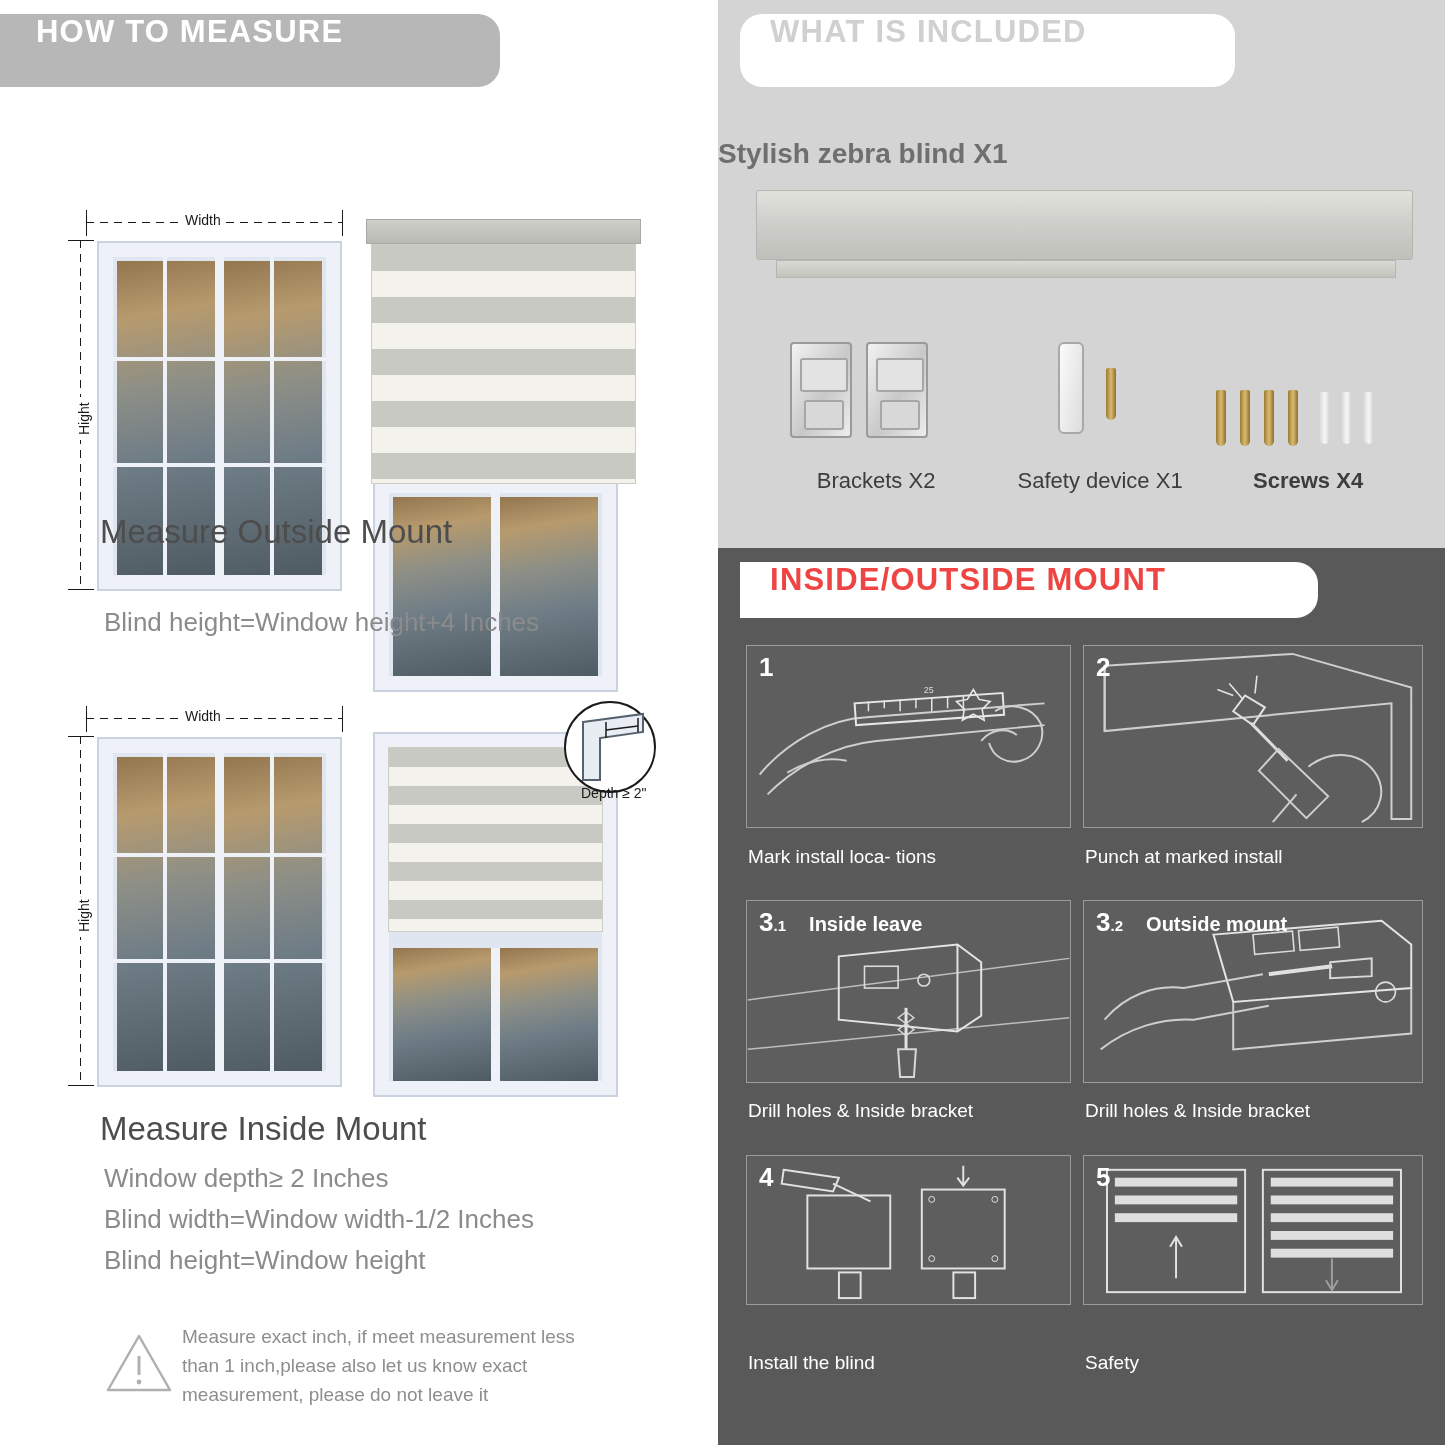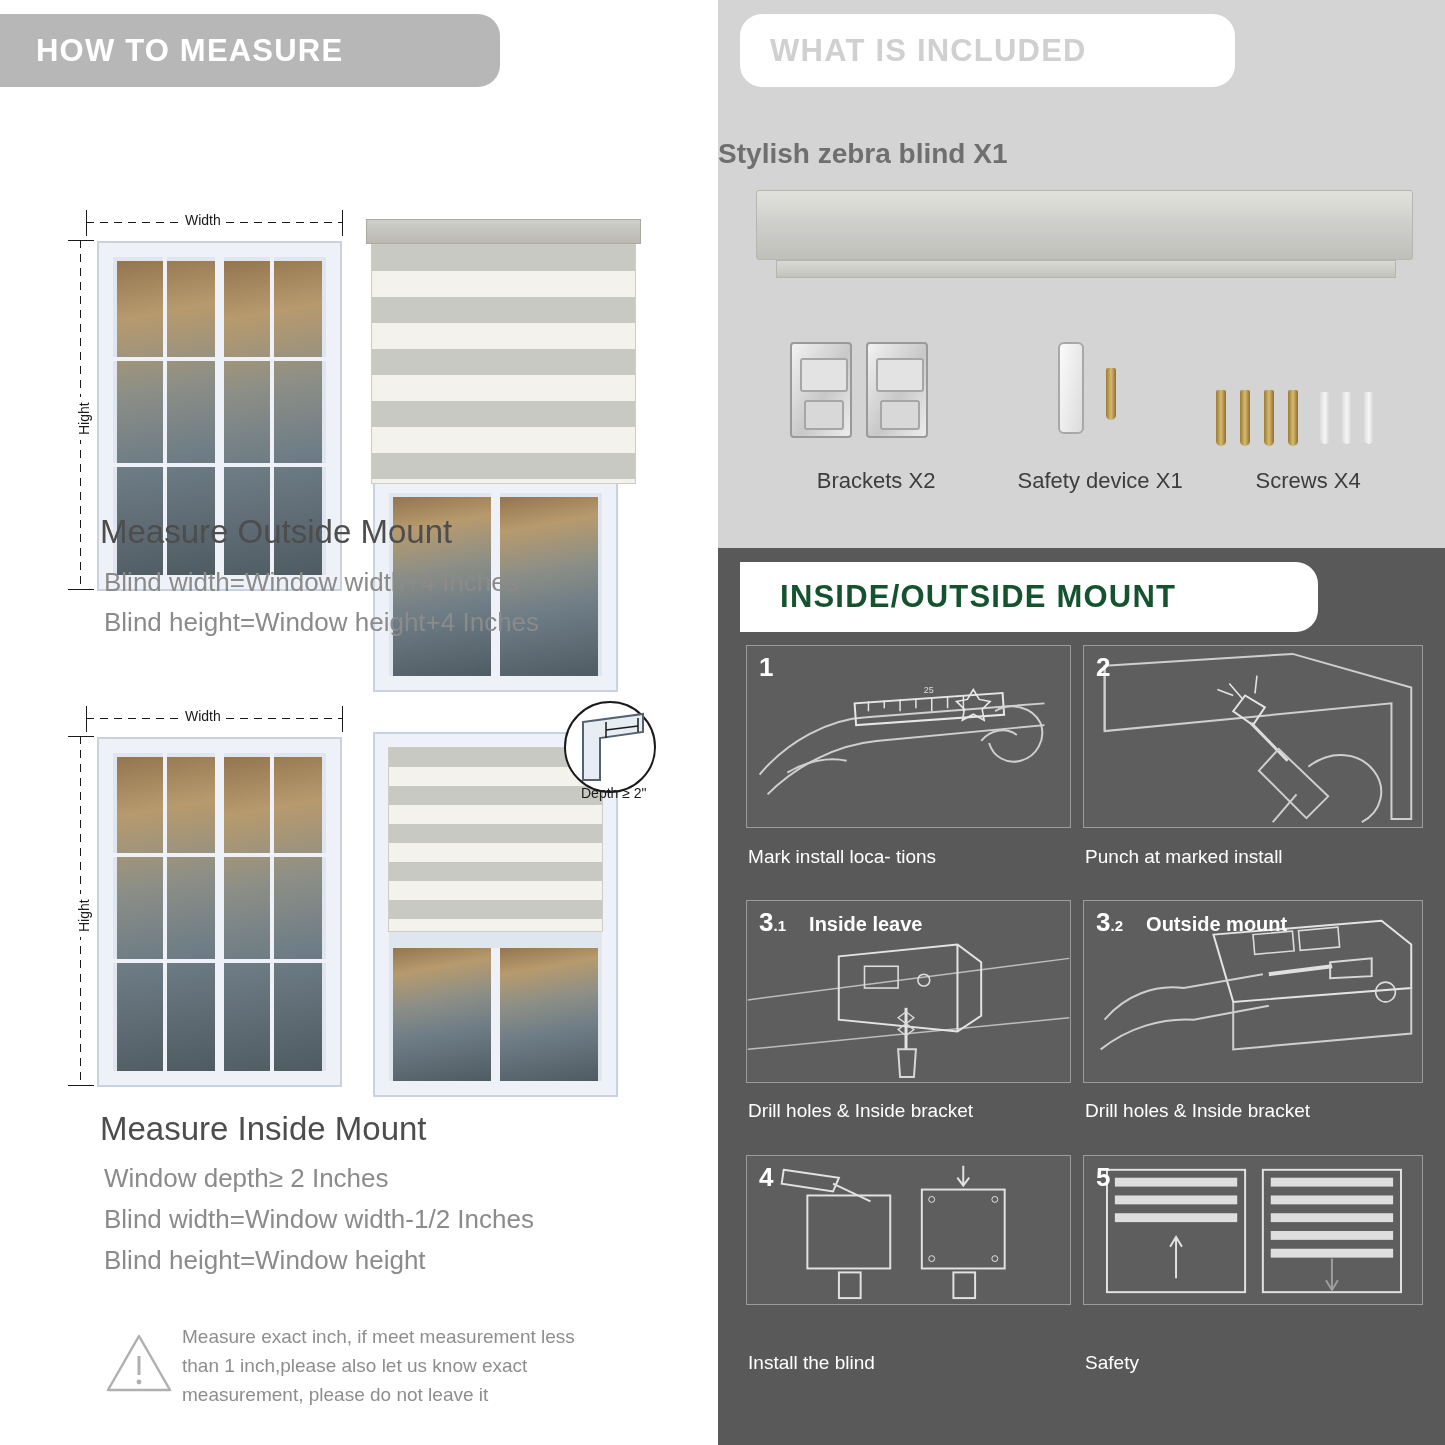--- a/index.html
+++ b/index.html
@@ -12,21 +12,21 @@
   .page { position: relative; width: 1445px; height: 1445px; display: flex; }
 
   
   .left-col { width: 712px; height: 1445px; position: relative; background: #fff; }
 
   .banner {
     position: absolute;
     background: #b7b7b7;
     color: #ffffff;
     border-radius: 0 22px 22px 0;
-    display: flex; align-items: center;
+    display: flex; 
   }
   .banner-title {
     font-size: 31px; font-weight: bold; letter-spacing: 1.2px;
   }
   #howto-banner { left: 0; top: 14px; width: 500px; height: 73px; padding-left: 36px; }
 
   
   .diagram { position: absolute; }
   .win-frame {
     position: absolute;
@@ -113,22 +113,22 @@
   .screw {
     position: absolute; width: 10px; border-radius: 2px 2px 5px 5px;
   }
   .screw.gold { background: linear-gradient(90deg,#9b7a33,#d8bb70,#8e6f2c); }
   .screw.clear { background: linear-gradient(90deg,#dcdcdc,#f6f6f6,#cfcfcf); }
 
   .mount-panel {
     position: absolute; left: 0; top: 548px; width: 733px; height: 897px; background: #595959;
   }
   #mount-banner {
-    left: 22px; top: 562px; width: 578px; height: 70px;
-    background: #ffffff; color: #14532d; border-radius: 0 22px 22px 0; padding-left: 40px;
+    left: 22px; top: 562px; width: 578px; height: 56px;
+    background: #ffffff; color: #ef4444; border-radius: 0 22px 22px 0; padding-left: 30px;
   }
   .step-card {
     position: absolute; border: 1px solid #9b9b9b; background: #5e5e5e;
   }
   .step-num {
     position: absolute; font-size: 26px; color: #ffffff; font-weight: bold;
   }
   .step-num small { font-size: 15px; }
   .step-sub {
     position: absolute; font-size: 20px; color: #ffffff; font-weight: bold;
@@ -191,21 +191,20 @@
             <div class="stripe-b" style="height:26px;"></div>
           <div class="stripe-a" style="height:26px;"></div>
             <div class="stripe-b" style="height:26px;"></div>
           <div class="stripe-a" style="height:26px;"></div>
             <div class="stripe-b" style="height:26px;"></div>
         </div>
       </div>
     </div>
 
     <div class="heading" style="left:100px;top:513px;">Measure Outside Mount</div>
-    <div class="subline" style="left:104px;top:567px;">Blind width=Window width+4 Inches</div>
     <div class="subline" style="left:104px;top:607px;">Blind height=Window height+4 Inches</div>
 
     <div class="diagram" style="left:0;top:697px;width:712px;height:400px;">
 
       <div class="dim-line" style="left:86px;top:21px;width:256px;height:1px;background:repeating-linear-gradient(90deg,#1a1a1a 0 8px,transparent 8px 14px);"></div>
       <div class="tick" style="left:86px;top:9px;height:26px;"></div>
       <div class="tick" style="left:342px;top:9px;height:26px;"></div>
       <div class="dim-label" style="left:180px;top:11px;">Width</div>
 
       <div class="dim-line" style="left:80px;top:39px;width:1px;height:350px;background:repeating-linear-gradient(180deg,#1a1a1a 0 8px,transparent 8px 14px);"></div>
@@ -290,21 +289,21 @@
       <div class="screw gold" style="left:388px;top:368px;height:52px;"></div>
       <div class="part-label" style="left:262px;top:468px;width:240px;">Safety device X1</div>
 
       <div class="screw gold" style="left:498px;top:390px;height:56px;"></div>
       <div class="screw gold" style="left:522px;top:390px;height:56px;"></div>
       <div class="screw gold" style="left:546px;top:390px;height:56px;"></div>
       <div class="screw gold" style="left:570px;top:390px;height:56px;"></div>
       <div class="screw clear" style="left:602px;top:392px;height:52px;"></div>
       <div class="screw clear" style="left:624px;top:392px;height:52px;"></div>
       <div class="screw clear" style="left:646px;top:392px;height:52px;"></div>
-      <div class="part-label" style="left:490px;top:468px;width:200px;">Screws X4</div>
+      <div class="part-label" style="left:490px;top:468px;width:200px;font-weight:bold;">Screws X4</div>
     </div>
 
     <div class="mount-panel"></div>
     <div class="banner" id="mount-banner">
       <span class="banner-title">INSIDE/OUTSIDE MOUNT</span>
     </div>
 
     <div class="step-card" style="left:28px;top:645px;width:325px;height:183px;">
       <svg class="sketch" viewBox="0 0 325 183">
         <path d="M12 130 C40 96 82 74 120 72 L300 58" fill="none" stroke="#cfcfcf" stroke-width="2"></path>

